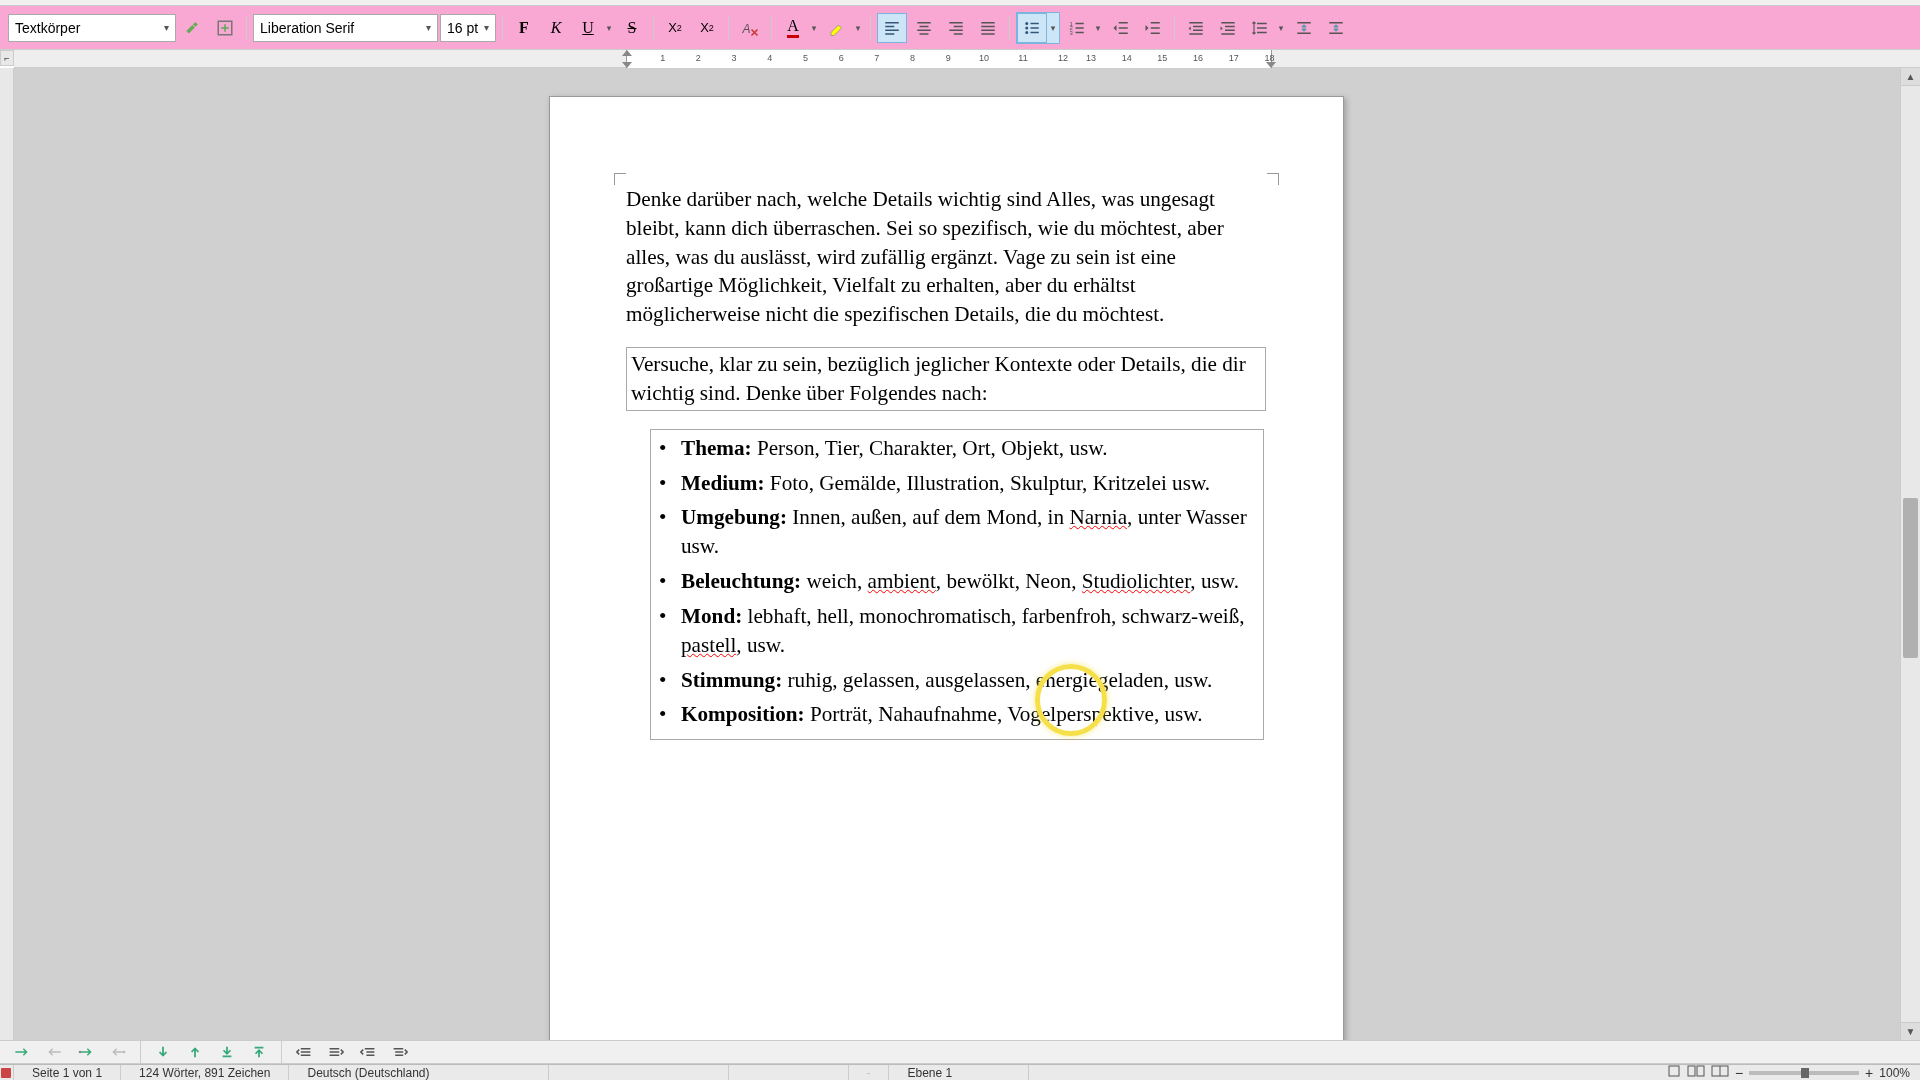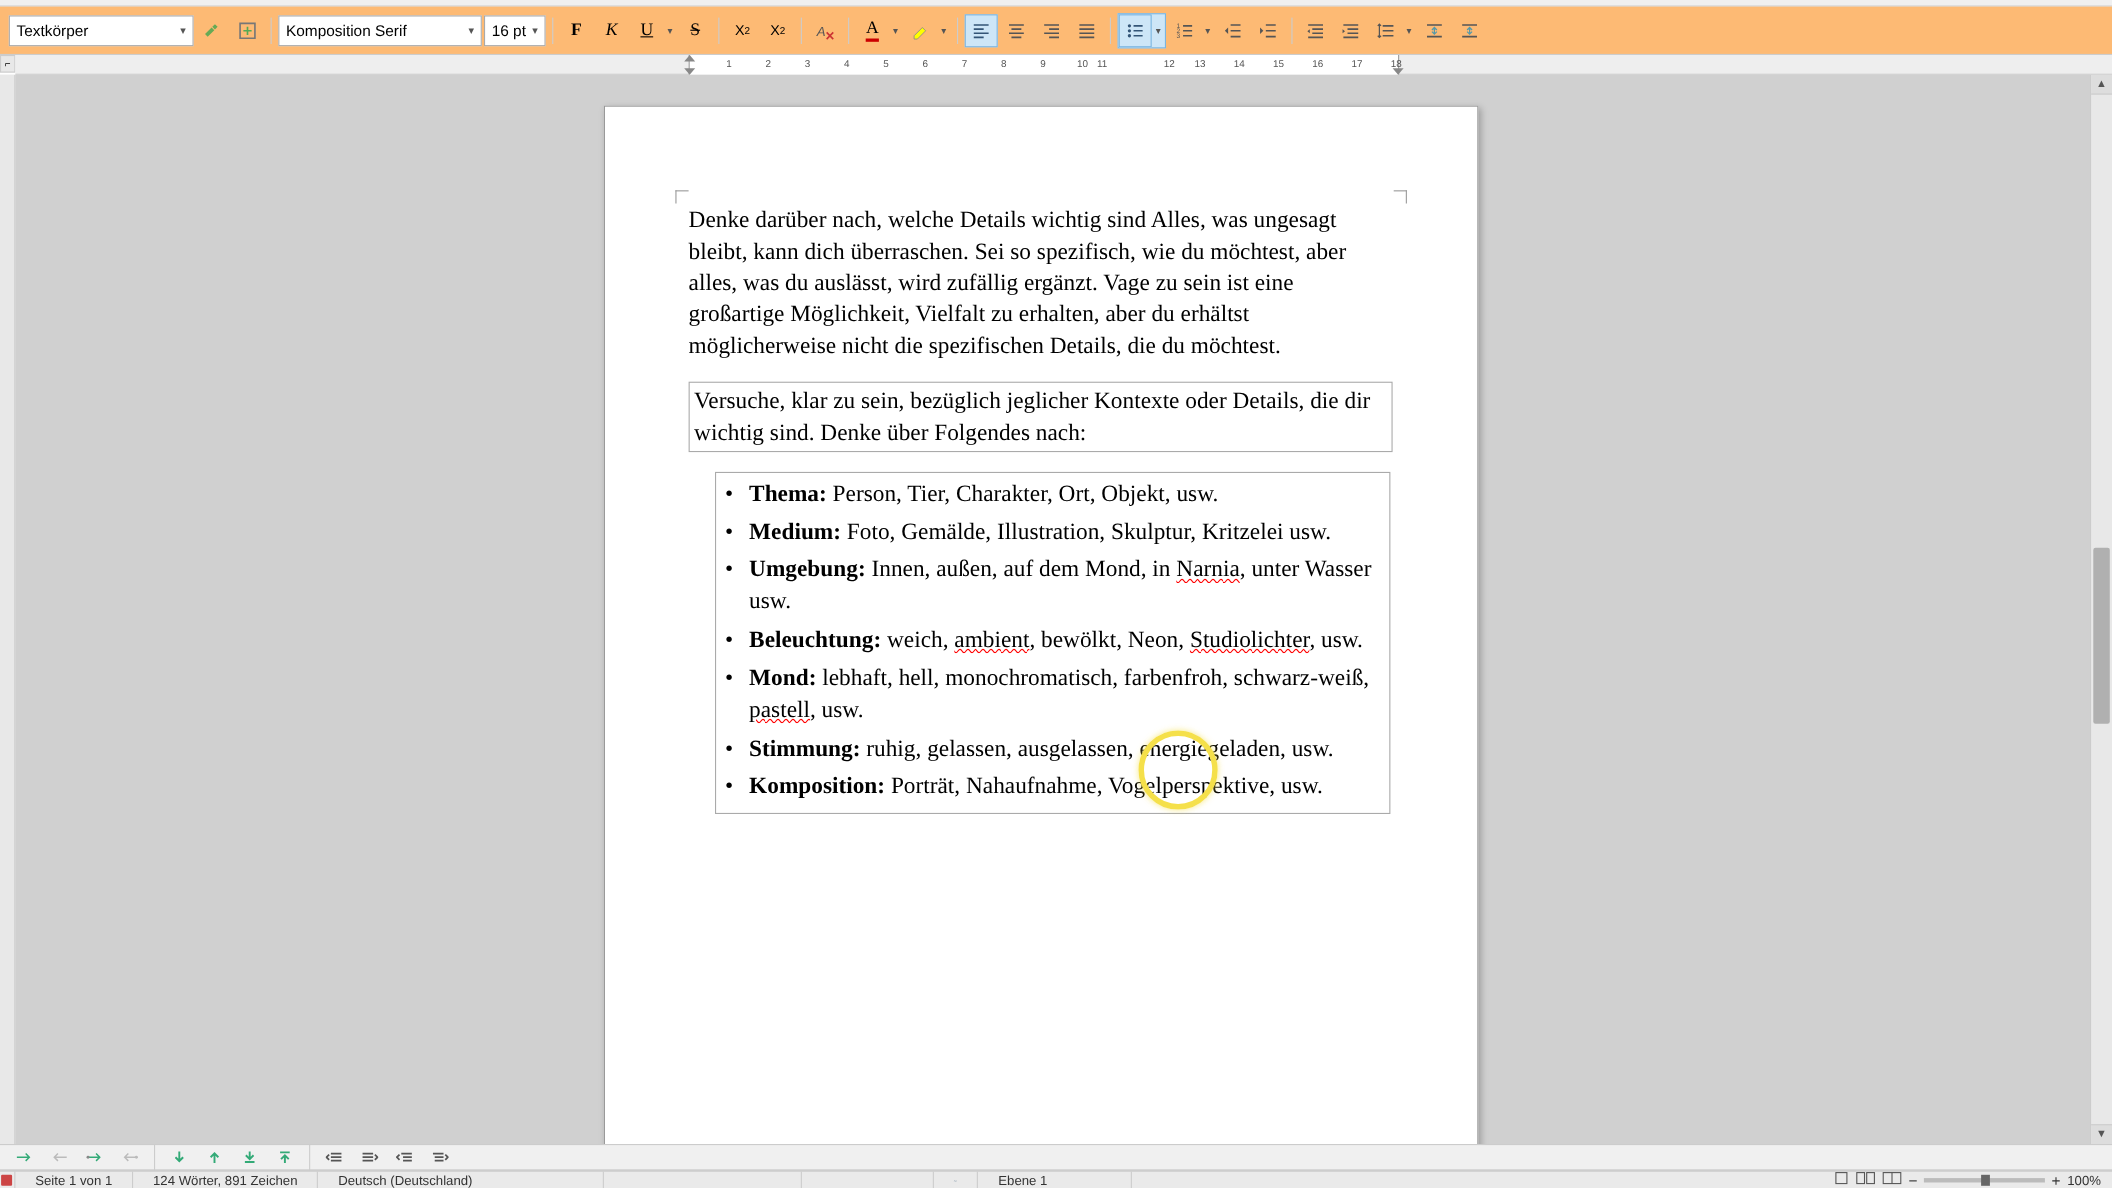--- a/index.html
+++ b/index.html
@@ -17,21 +17,21 @@
   height: 6px;
   background: #f0f0f0;
   border-bottom: 1px solid #ccc;
   display: flex;
   align-items: center;
   padding: 0 10px;
   gap: 4px;
 }
 .toolbar-main {
   height: 44px;
-  background: #fdba74;
+  background: #f9a8d4;
   border-bottom: 1px solid #ccc;
   display: flex;
   align-items: center;
   padding: 0 8px;
   gap: 2px;
 }
 
 
 .combo {
   height: 28px;
@@ -204,21 +204,21 @@
       </svg>
   </div>
   <div class="tbtn">
     <svg viewBox="0 0 24 24">
         <path d="M3 3 L21 3 L21 21 L3 21 Z" fill="none" stroke="#777" stroke-width="2"></path>
         <path d="M7 12 L17 12 M12 7 L12 17" stroke="#5a5" stroke-width="2"></path>
       </svg>
   </div>
   <div class="sep"></div>
   <div class="combo combo-font">
-    <span>Komposition Serif</span>
+    <span>Liberation Serif</span>
     <span class="arrow">▾</span>
   </div>
   <div class="combo combo-size">
     <span>16 pt</span>
     <span class="arrow">▾</span>
   </div>
   <div class="sep"></div>
   <div class="tbtn bold">
       <span>F</span>
     </div>
@@ -364,21 +364,21 @@
   <div class="ruler-mark" style="left: 35.6906px;">1</div>
       <div class="ruler-mark" style="left: 71.3812px;">2</div>
       <div class="ruler-mark" style="left: 107.072px;">3</div>
       <div class="ruler-mark" style="left: 142.762px;">4</div>
       <div class="ruler-mark" style="left: 178.453px;">5</div>
       <div class="ruler-mark" style="left: 214.144px;">6</div>
       <div class="ruler-mark" style="left: 249.834px;">7</div>
       <div class="ruler-mark" style="left: 285.525px;">8</div>
       <div class="ruler-mark" style="left: 321.215px;">9</div>
       <div class="ruler-mark" style="left: 357px;">10</div>
-      <div class="ruler-mark" style="left: 375px;">11</div>
+      <div class="ruler-mark" style="left: 396px;">11</div>
       <div class="ruler-mark" style="left: 436px;">12</div>
       <div class="ruler-mark" style="left: 463.978px;">13</div>
       <div class="ruler-mark" style="left: 499.669px;">14</div>
       <div class="ruler-mark" style="left: 535.359px;">15</div>
       <div class="ruler-mark" style="left: 571.05px;">16</div>
       <div class="ruler-mark" style="left: 606.74px;">17</div>
       <div class="ruler-mark" style="left: 642.431px;">18</div>
     </div>
 </div>
 

